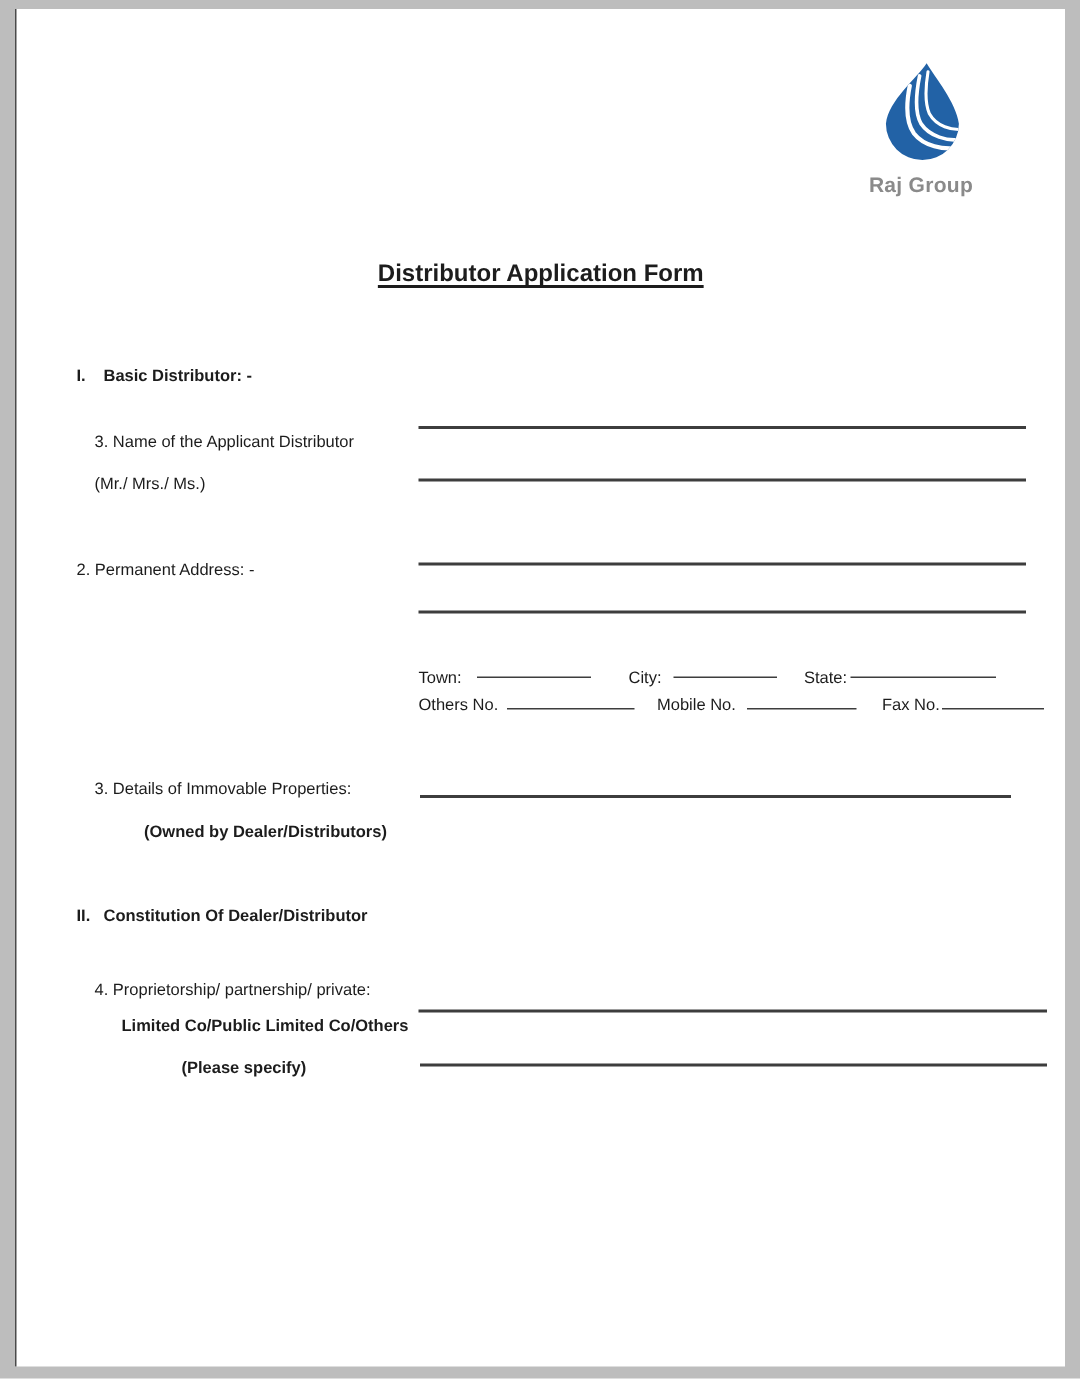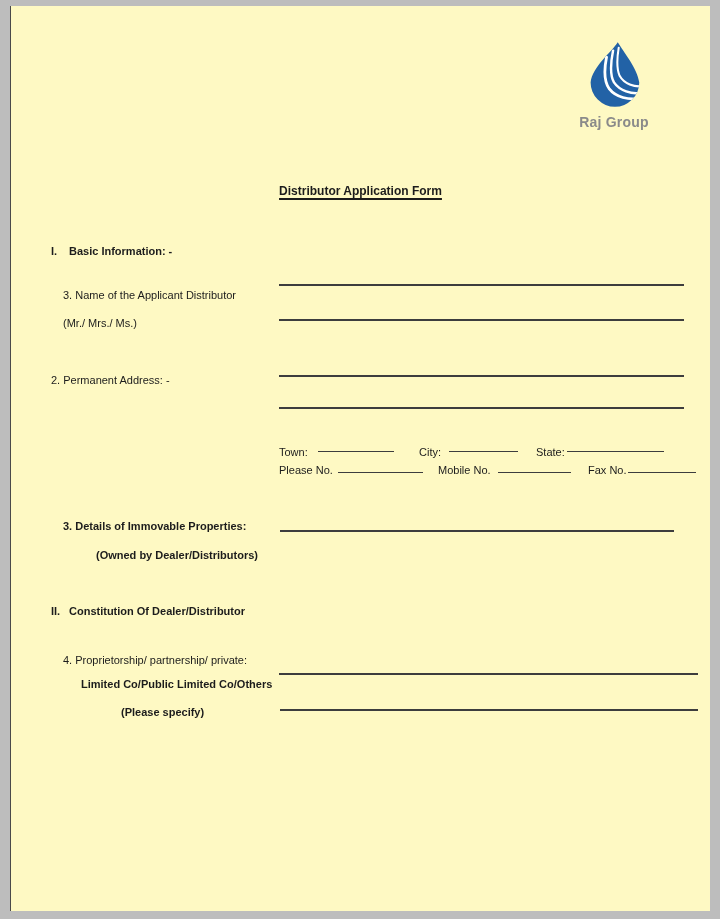--- a/index.html
+++ b/index.html
@@ -6,32 +6,32 @@
   body{
     width:720px;height:919px;
     background:#bdbdbd;
     font-family:"Liberation Sans", sans-serif;
     color:#1c1c1c;
     position:relative;
     overflow:hidden;
   }
   .page{
     position:absolute;left:10px;top:6px;width:699px;height:905px;
-    background:#fef9c3;
+    background:#ffffff;
     border-left:1px solid #4a4a4a;
   }
   .abs{position:absolute;white-space:nowrap;}
   .t{font-size:11px;line-height:13px;}
   .b{font-weight:700;padding-left:20px;}
   .fline{position:absolute;height:0;border-bottom:2px solid #3d3d3d;}
   .fline.thin{border-bottom-width:1.5px;}
   .title{
     position:absolute;left:0;top:168px;width:100%;text-align:center;
-    font-size:12px;font-weight:700;
-    text-decoration:underline;text-underline-offset:3px;text-decoration-thickness:1.5px;margin-top:10px;
+    font-size:16px;font-weight:700;
+    text-decoration:underline;text-underline-offset:3px;text-decoration-thickness:1.5px;
   }
   .logo{position:absolute;left:560px;top:34px;width:86px;text-align:center;}
   .logo .brand{
     display:block;margin-top:2px;
     font-size:14px;font-weight:700;color:#8a8a8a;letter-spacing:.2px;
   }
   .sec-head{display:flex;}
   .sec-head .numeral{width:18px;font-weight:700;}
   .sec-head .htxt{font-weight:700;}
 </style>
@@ -54,47 +54,47 @@
         <path d="M36,8 C34,20 34,31 37,38 C42,47 53,50 61,49" stroke-width="2.2"></path>
       </g>
     </svg>
     <span class="brand">Raj Group</span>
   </div>
 
   <div class="title">Distributor Application Form</div>
 
   <div class="abs t sec-head" style="left:40px;top:239px;">
     <span class="numeral">I.</span>
-    <span class="htxt">Basic Information: -</span>
+    <span class="htxt">Basic Distributor: -</span>
   </div>
 
   <div class="abs t" style="left:52px;top:283px;">3. Name of the Applicant Distributor</div>
   <div class="fline" style="left:268px;top:278px;width:405px;"></div>
   <div class="abs t" style="left:52px;top:311px;">(Mr./ Mrs./ Ms.)</div>
   <div class="fline" style="left:268px;top:313px;width:405px;"></div>
 
   <div class="abs t" style="left:40px;top:368px;">2. Permanent Address: -</div>
   <div class="fline" style="left:268px;top:369px;width:405px;"></div>
   <div class="fline" style="left:268px;top:401px;width:405px;"></div>
 
   <div class="abs t" style="left:268px;top:440px;">Town:</div>
   <div class="fline thin" style="left:307px;top:445px;width:76px;"></div>
   <div class="abs t" style="left:408px;top:440px;">City:</div>
   <div class="fline thin" style="left:438px;top:445px;width:69px;"></div>
   <div class="abs t" style="left:525px;top:440px;">State:</div>
   <div class="fline thin" style="left:556px;top:445px;width:97px;"></div>
 
-  <div class="abs t" style="left:268px;top:458px;">Please No.</div>
+  <div class="abs t" style="left:268px;top:458px;">Others No.</div>
   <div class="fline thin" style="left:327px;top:466px;width:85px;"></div>
   <div class="abs t" style="left:427px;top:458px;">Mobile No.</div>
   <div class="fline thin" style="left:487px;top:466px;width:73px;"></div>
   <div class="abs t" style="left:577px;top:458px;">Fax No.</div>
   <div class="fline thin" style="left:617px;top:466px;width:68px;"></div>
 
-  <div class="abs t" style="left:52px;top:514px;font-weight:bold;">3. Details of Immovable Properties:</div>
+  <div class="abs t" style="left:52px;top:514px;">3. Details of Immovable Properties:</div>
   <div class="fline" style="left:269px;top:524px;width:394px;"></div>
   <div class="abs t b" style="left:65px;top:543px;">(Owned by Dealer/Distributors)</div>
 
   <div class="abs t sec-head" style="left:40px;top:599px;justify-content:space-between;">
     <span class="numeral">II.</span>
     <span class="htxt">Constitution Of Dealer/Distributor</span>
   </div>
 
   <div class="abs t" style="left:52px;top:648px;">4. Proprietorship/ partnership/ private:</div>
   <div class="fline" style="left:268px;top:667px;width:419px;"></div>

